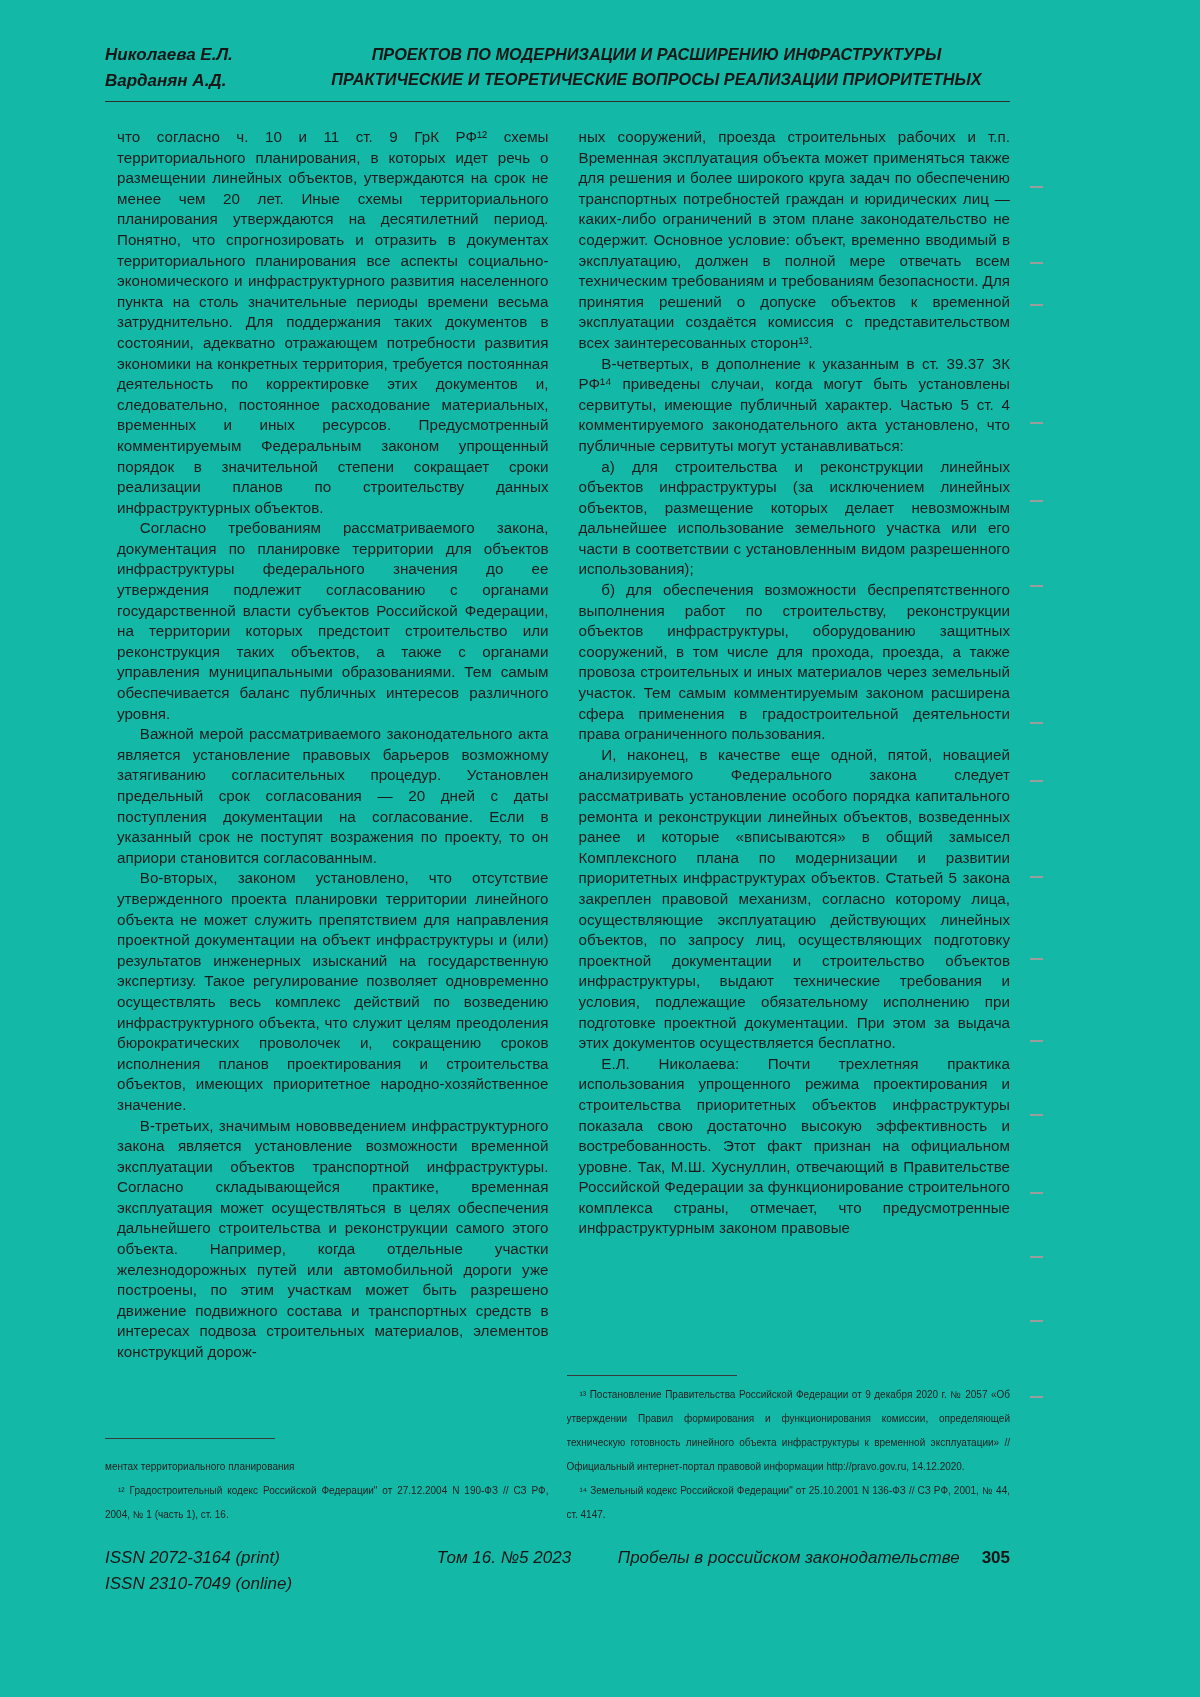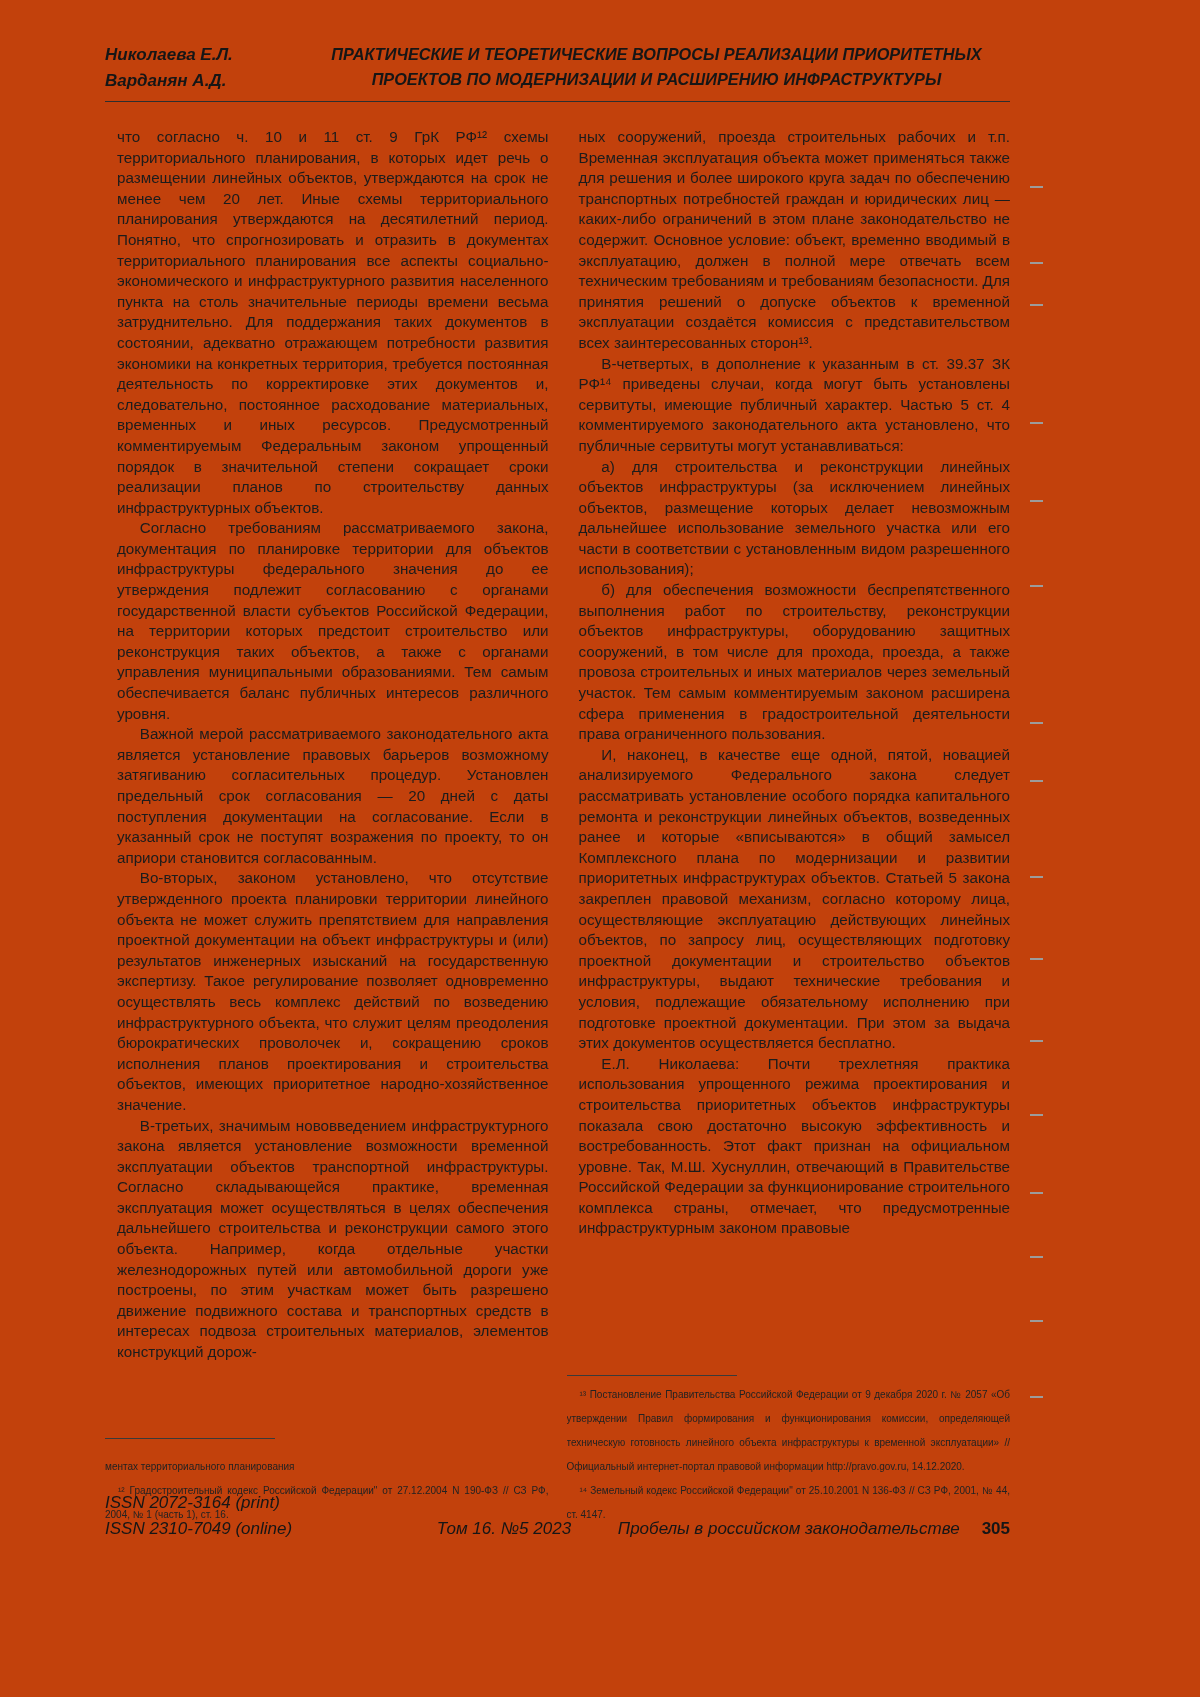--- a/index.html
+++ b/index.html
@@ -2,21 +2,21 @@
 <html lang="ru"><head>
 <meta charset="utf-8">
 <title>Journal page</title>
 <style>
   * { margin:0; padding:0; box-sizing:border-box; }
   html,body { background:#ffffff; }
   .page {
     position:relative;
     width:1200px; height:1697px;
     margin:0 auto;
-    background:#c2410c;
+    background:#14b8a6;
     color:#1c1c1c;
     font-family:"Liberation Sans", sans-serif;
     overflow:hidden;
   }
 
   
   .header {
     position:absolute; top:42px; left:105px; width:905px;
     display:flex; align-items:flex-start;
   }
@@ -64,43 +64,43 @@
   .fn.noindent { text-indent:0;margin-top:16px; }
 
   
   .tick {
     position:absolute; left:1030px; width:13px; height:2.4px;
     background:#9c9c9c;
   }
 
   
   .footer {
-    position:absolute; top:1490px; left:105px; width:905px;
-    display:flex; align-items:flex-end;
+    position:absolute; top:1545px; left:105px; width:905px;
+    display:flex; align-items:flex-start;
     font-style:italic; font-size:17px; line-height:1.55;
     color:#161616;
   }
   .f-left { width:285px; }
   .f-center { flex:1; text-align:center; }
   .f-right { white-space:nowrap; text-align:right; }
   .pageno { font-style:normal; font-weight:bold; margin-left:22px; }
 </style>
 </head>
 <body>
 
 <div class="page">
 
   <header class="header">
     <div class="authors">
       <div>Николаева Е.Л.</div>
       <div>Варданян А.Д.</div>
     </div>
     <div class="title">
+      <div>ПРОЕКТОВ ПО МОДЕРНИЗАЦИИ И РАСШИРЕНИЮ ИНФРАСТРУКТУРЫ</div>
       <div>ПРАКТИЧЕСКИЕ И ТЕОРЕТИЧЕСКИЕ ВОПРОСЫ РЕАЛИЗАЦИИ ПРИОРИТЕТНЫХ</div>
-      <div>ПРОЕКТОВ ПО МОДЕРНИЗАЦИИ И РАСШИРЕНИЮ ИНФРАСТРУКТУРЫ</div>
     </div>
   </header>
 
   <div class="rule"></div>
 
   <main class="columns">
 
     <section class="col">
       <p class="para noindent">что согласно ч. 10 и 11 ст. 9 ГрК РФ¹² схемы территориального планирования, в которых идет речь о размещении линейных объектов, утверждаются на срок не менее чем 20 лет. Иные схемы территориального планирования утверждаются на десятилетний период. Понятно, что спрогнозировать и отразить в документах территориального планирования все аспекты социально-экономического и инфраструктурного развития населенного пункта на столь значительные периоды времени весьма затруднительно. Для поддержания таких документов в состоянии, адекватно отражающем потребности развития экономики на конкретных территория, требуется постоянная деятельность по корректировке этих документов и, следовательно, постоянное расходование материальных, временных и иных ресурсов. Предусмотренный комментируемым Федеральным законом упрощенный порядок в значительной степени сокращает сроки реализации планов по строительству данных инфраструктурных объектов.</p>
       <p class="para">Согласно требованиям рассматриваемого закона, документация по планировке территории для объектов инфраструктуры федерального значения до ее утверждения подлежит согласованию с органами государственной власти субъектов Российской Федерации, на территории которых предстоит строительство или реконструкция таких объектов, а также с органами управления муниципальными образованиями. Тем самым обеспечивается баланс публичных интересов различного уровня.</p>

